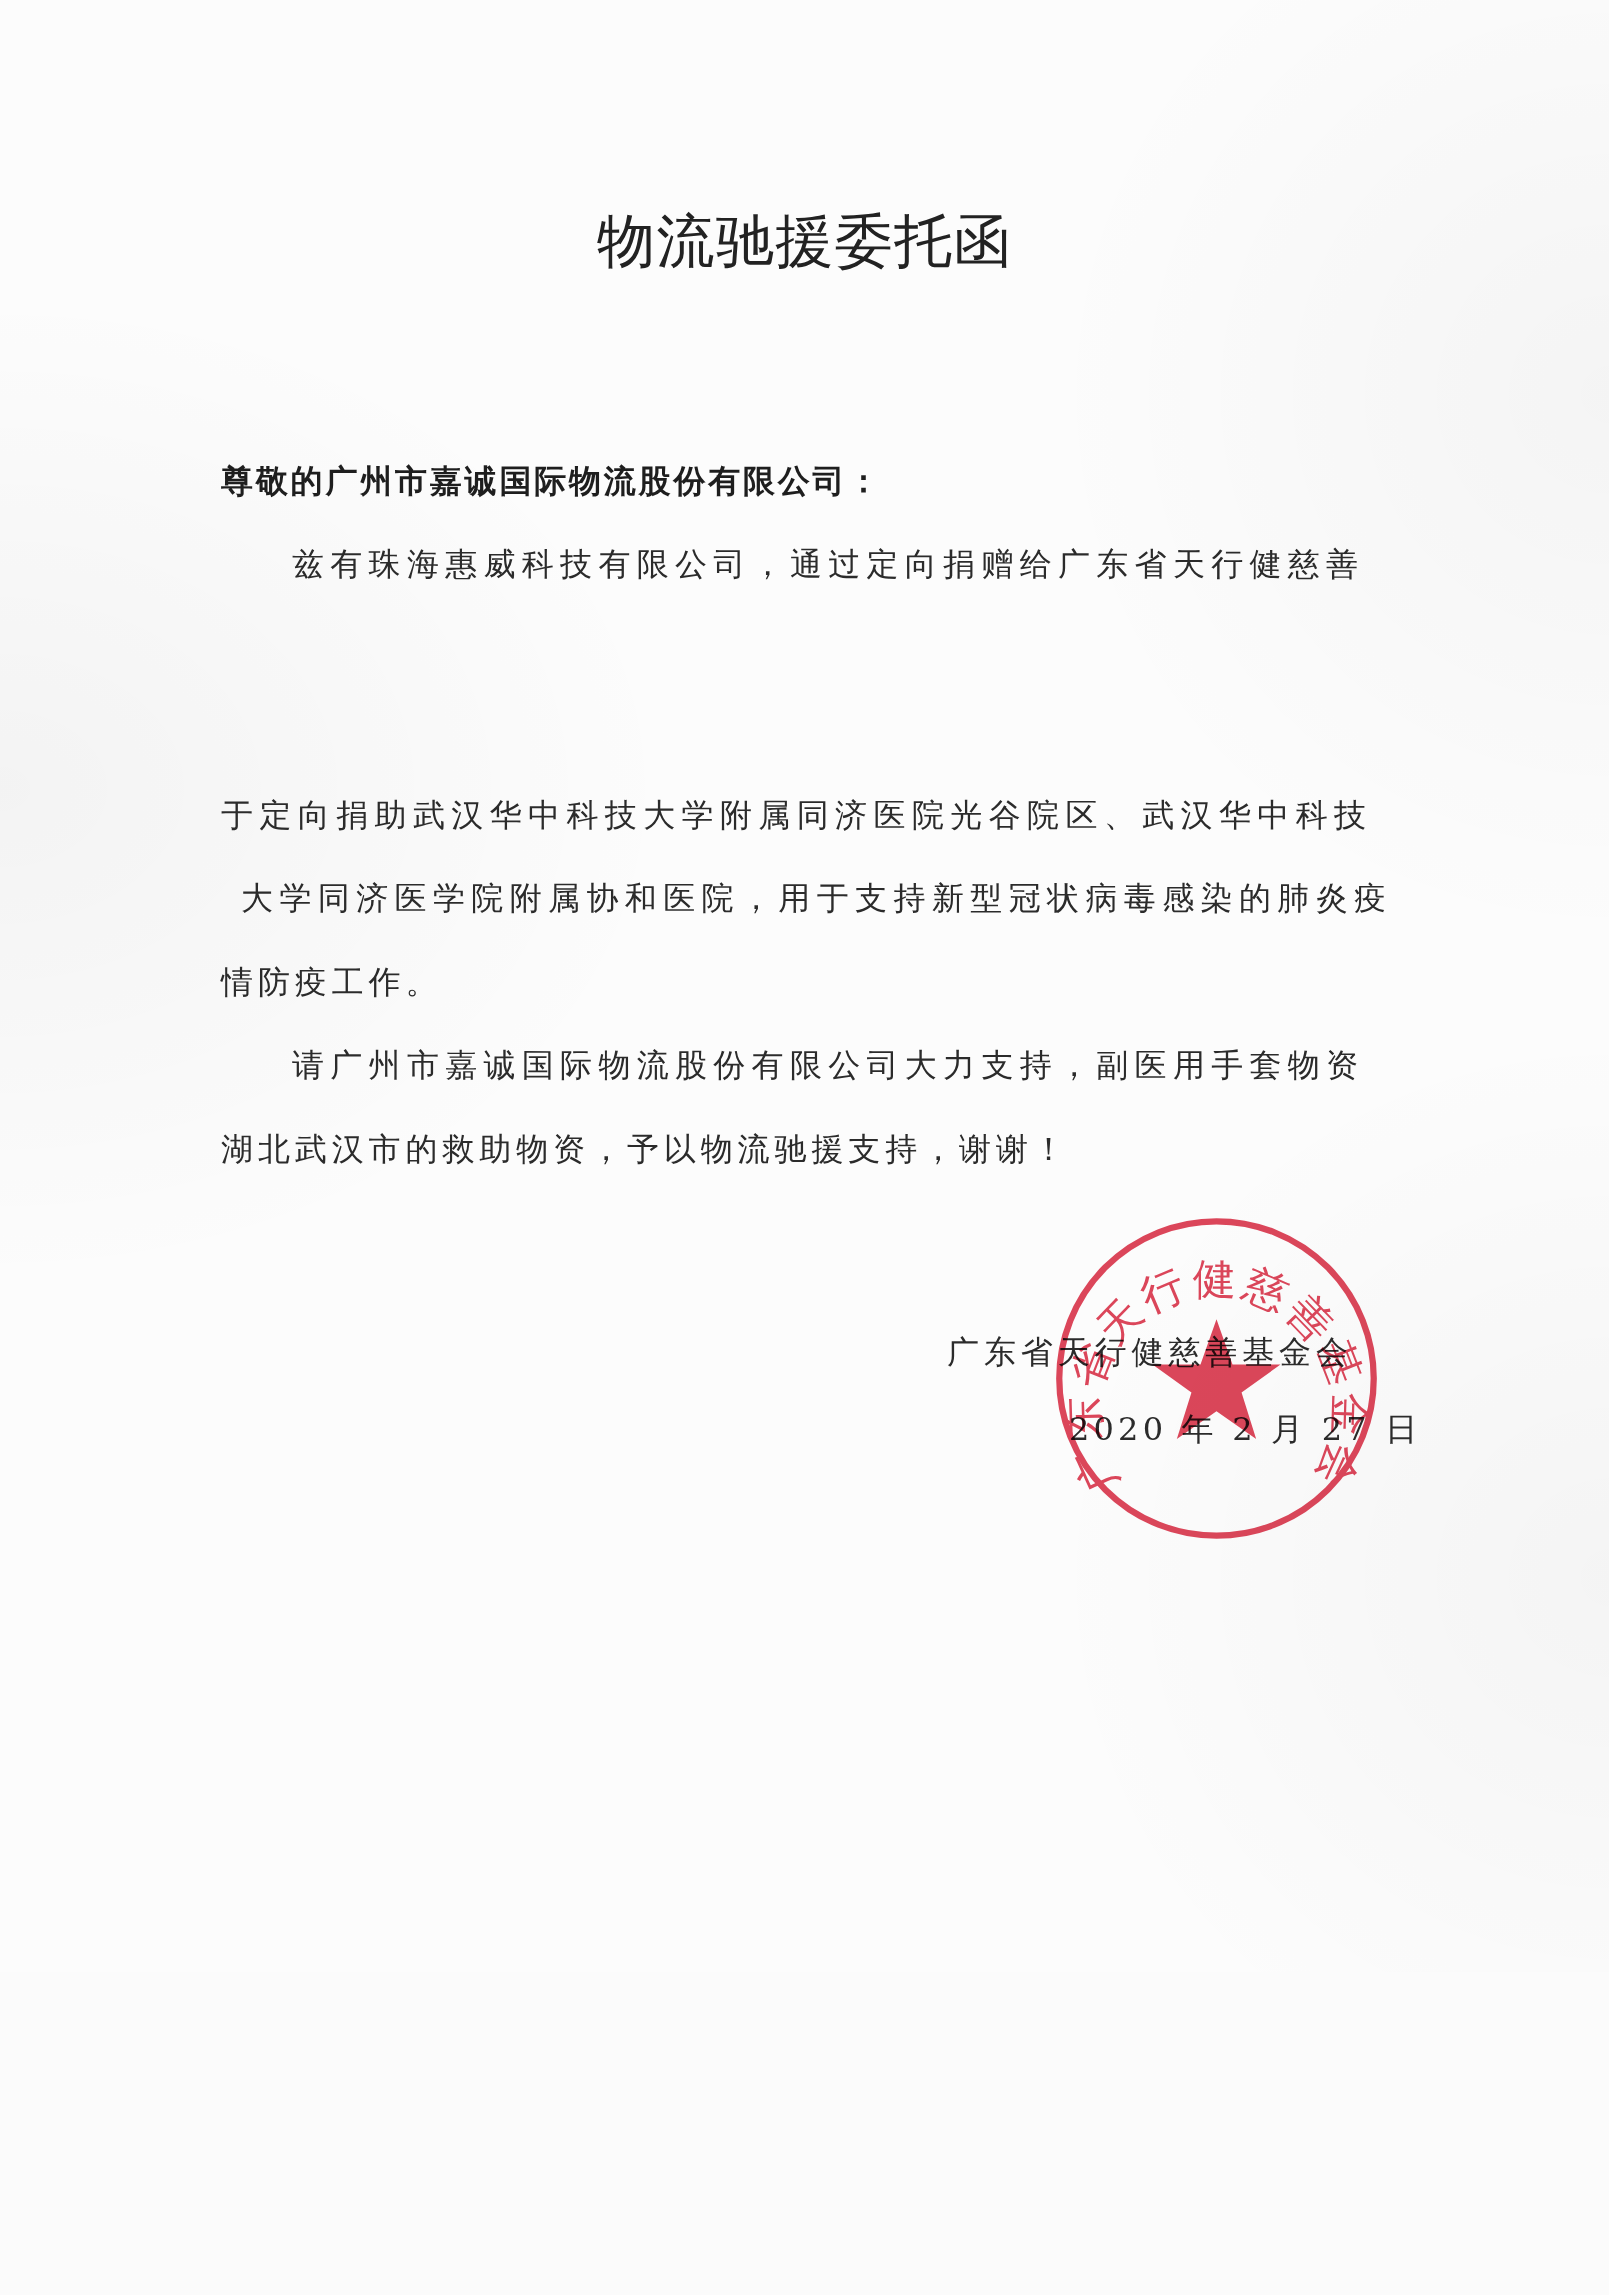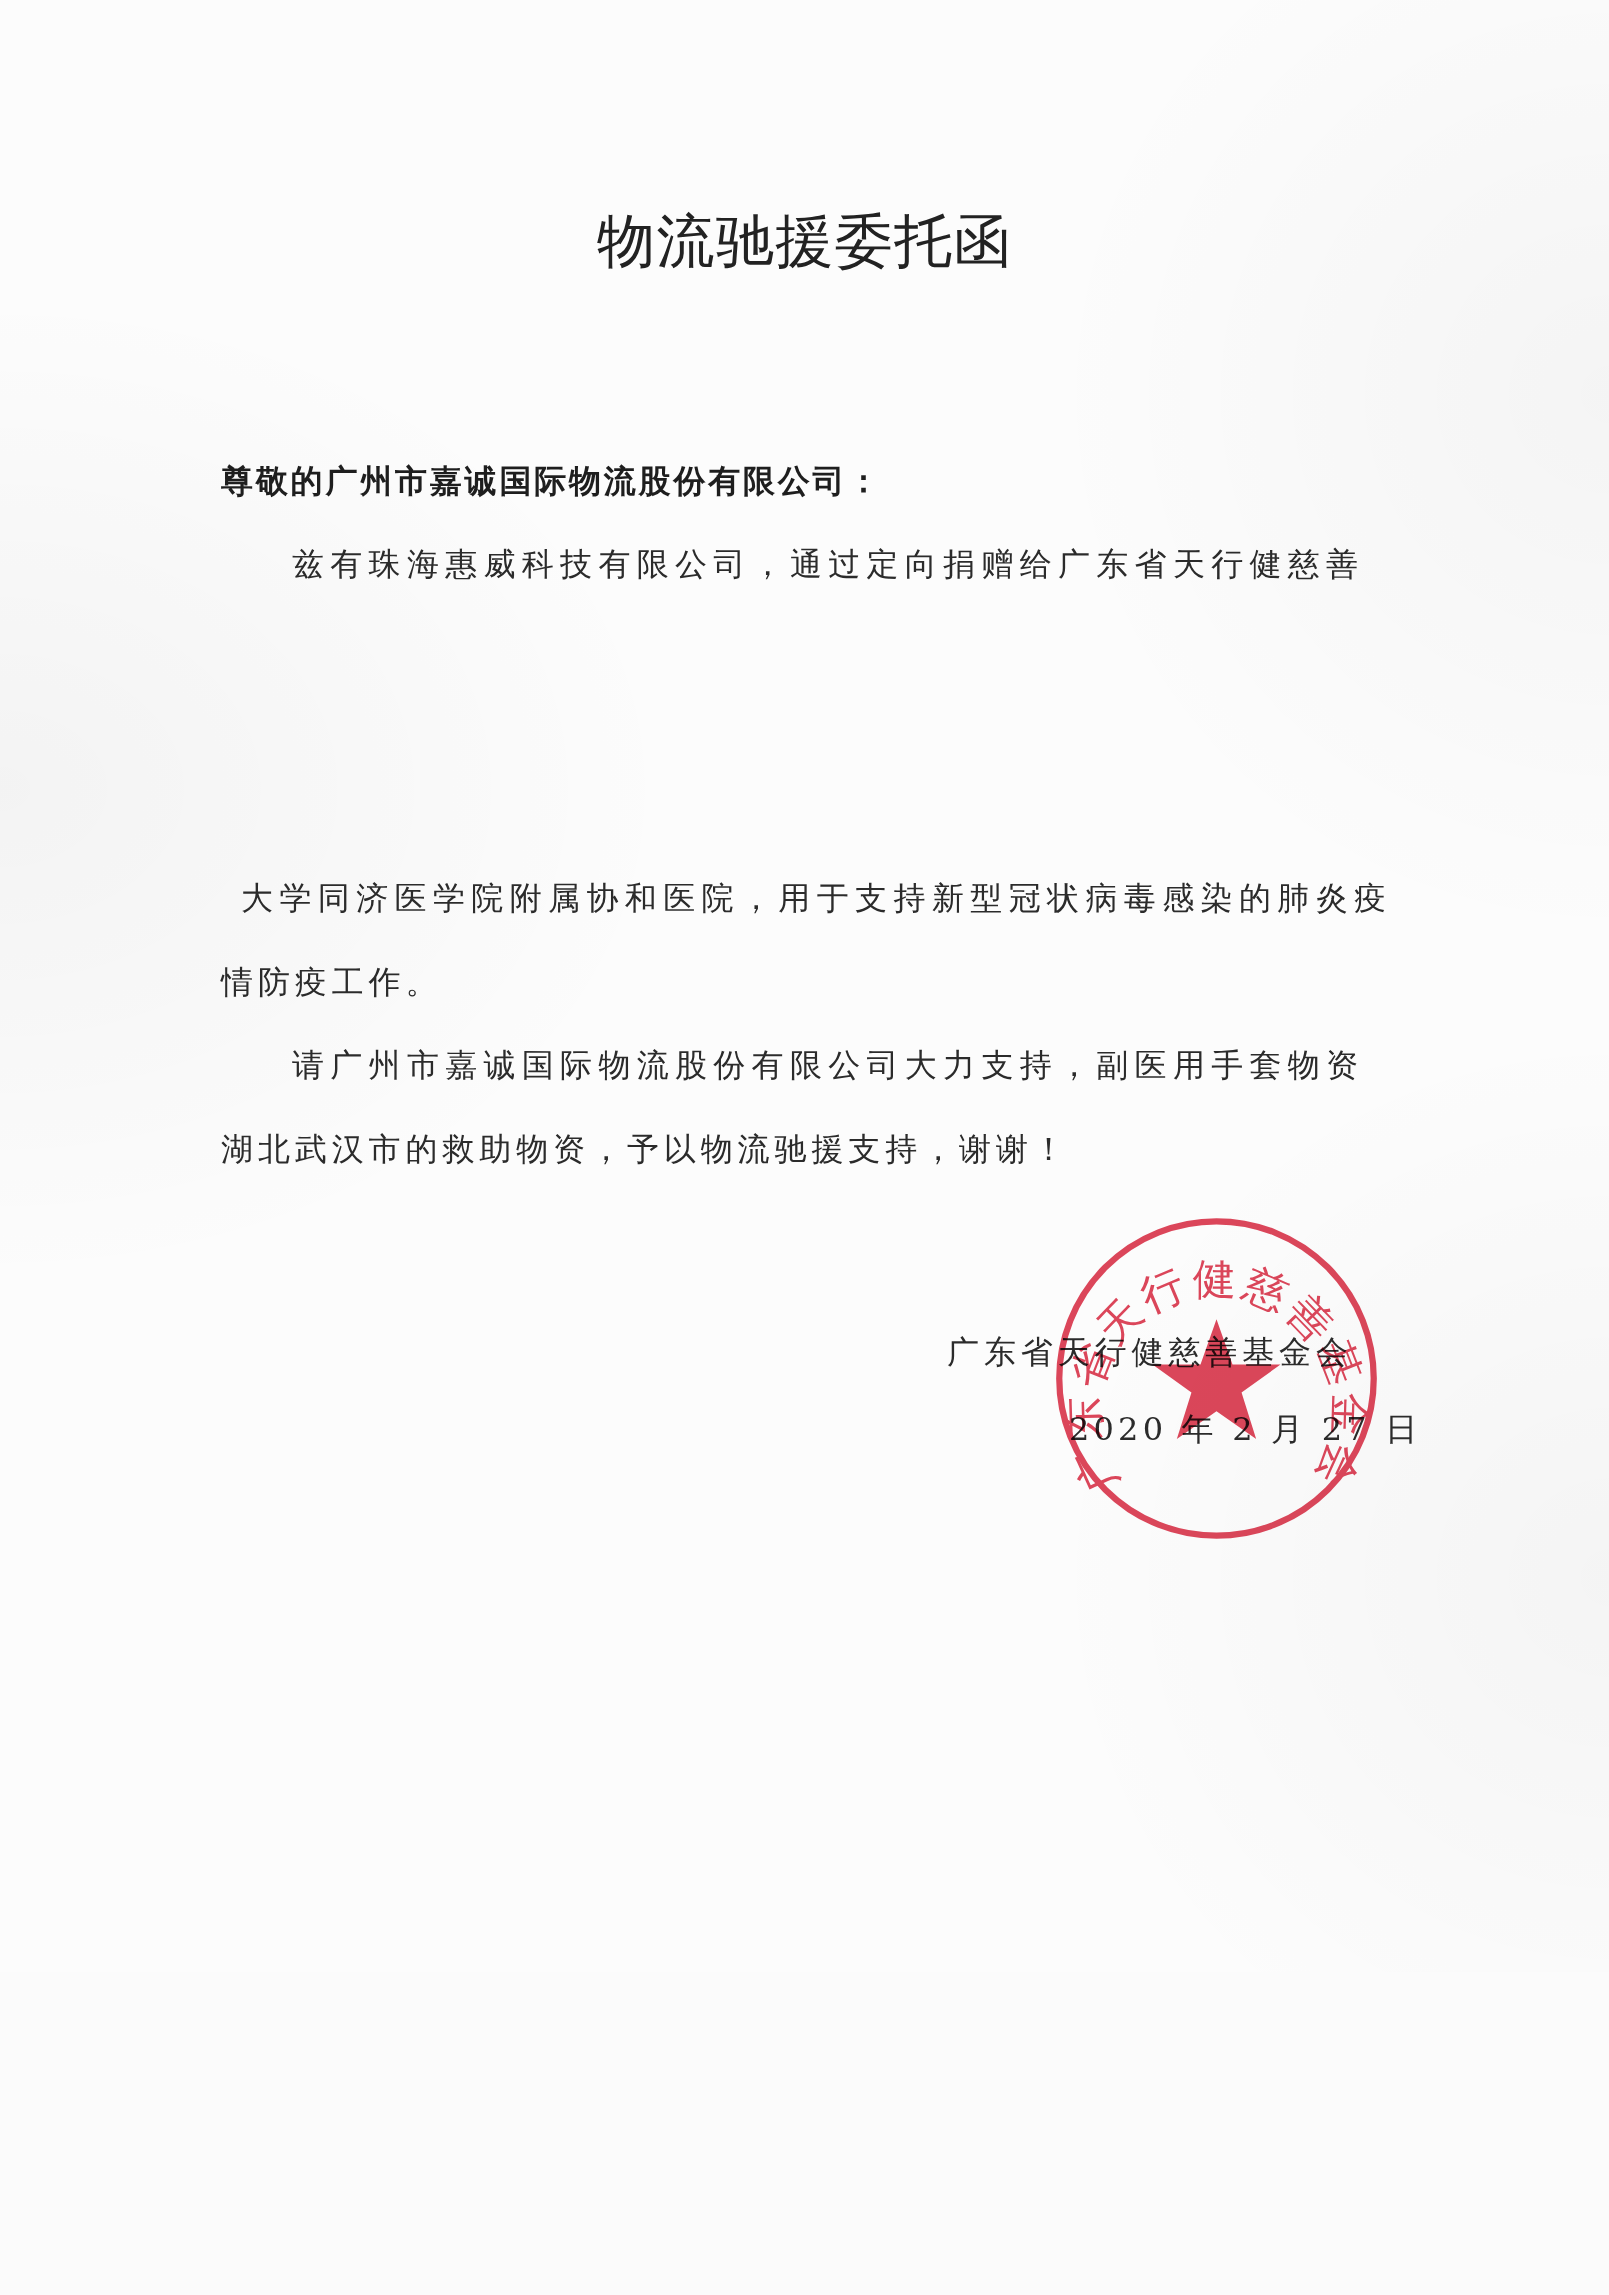--- a/index.html
+++ b/index.html
@@ -55,20 +55,21 @@
 </head>
 <body>
 
 <div class="page">
 
   <div class="title">物流驰援委托函</div>
 
   <div class="salutation">尊敬的广州市嘉诚国际物流股份有限公司：</div>
 
   <div class="line indent" style="top:543px;">兹有珠海惠威科技有限公司，通过定向捐赠给广东省天行健慈善</div>
+  <div class="line" style="top:794px;">于定向捐助武汉华中科技大学附属同济医院光谷院区、武汉华中科技</div>
   <div class="line" style="top:877px;margin-left:20px;">大学同济医学院附属协和医院，用于支持新型冠状病毒感染的肺炎疫</div>
   <div class="line last" style="top:961px;">情防疫工作。</div>
   <div class="line indent" style="top:1044px;">请广州市嘉诚国际物流股份有限公司大力支持，副医用手套物资</div>
   <div class="line last" style="top:1128px;">湖北武汉市的救助物资，予以物流驰援支持，谢谢！</div>
 
   <div class="sign-org">广东省天行健慈善基金会</div>
   <div class="sign-date">2020 年 2 月 27 日</div>
 
   <svg class="seal" viewBox="0 0 470 470">
     <defs>

